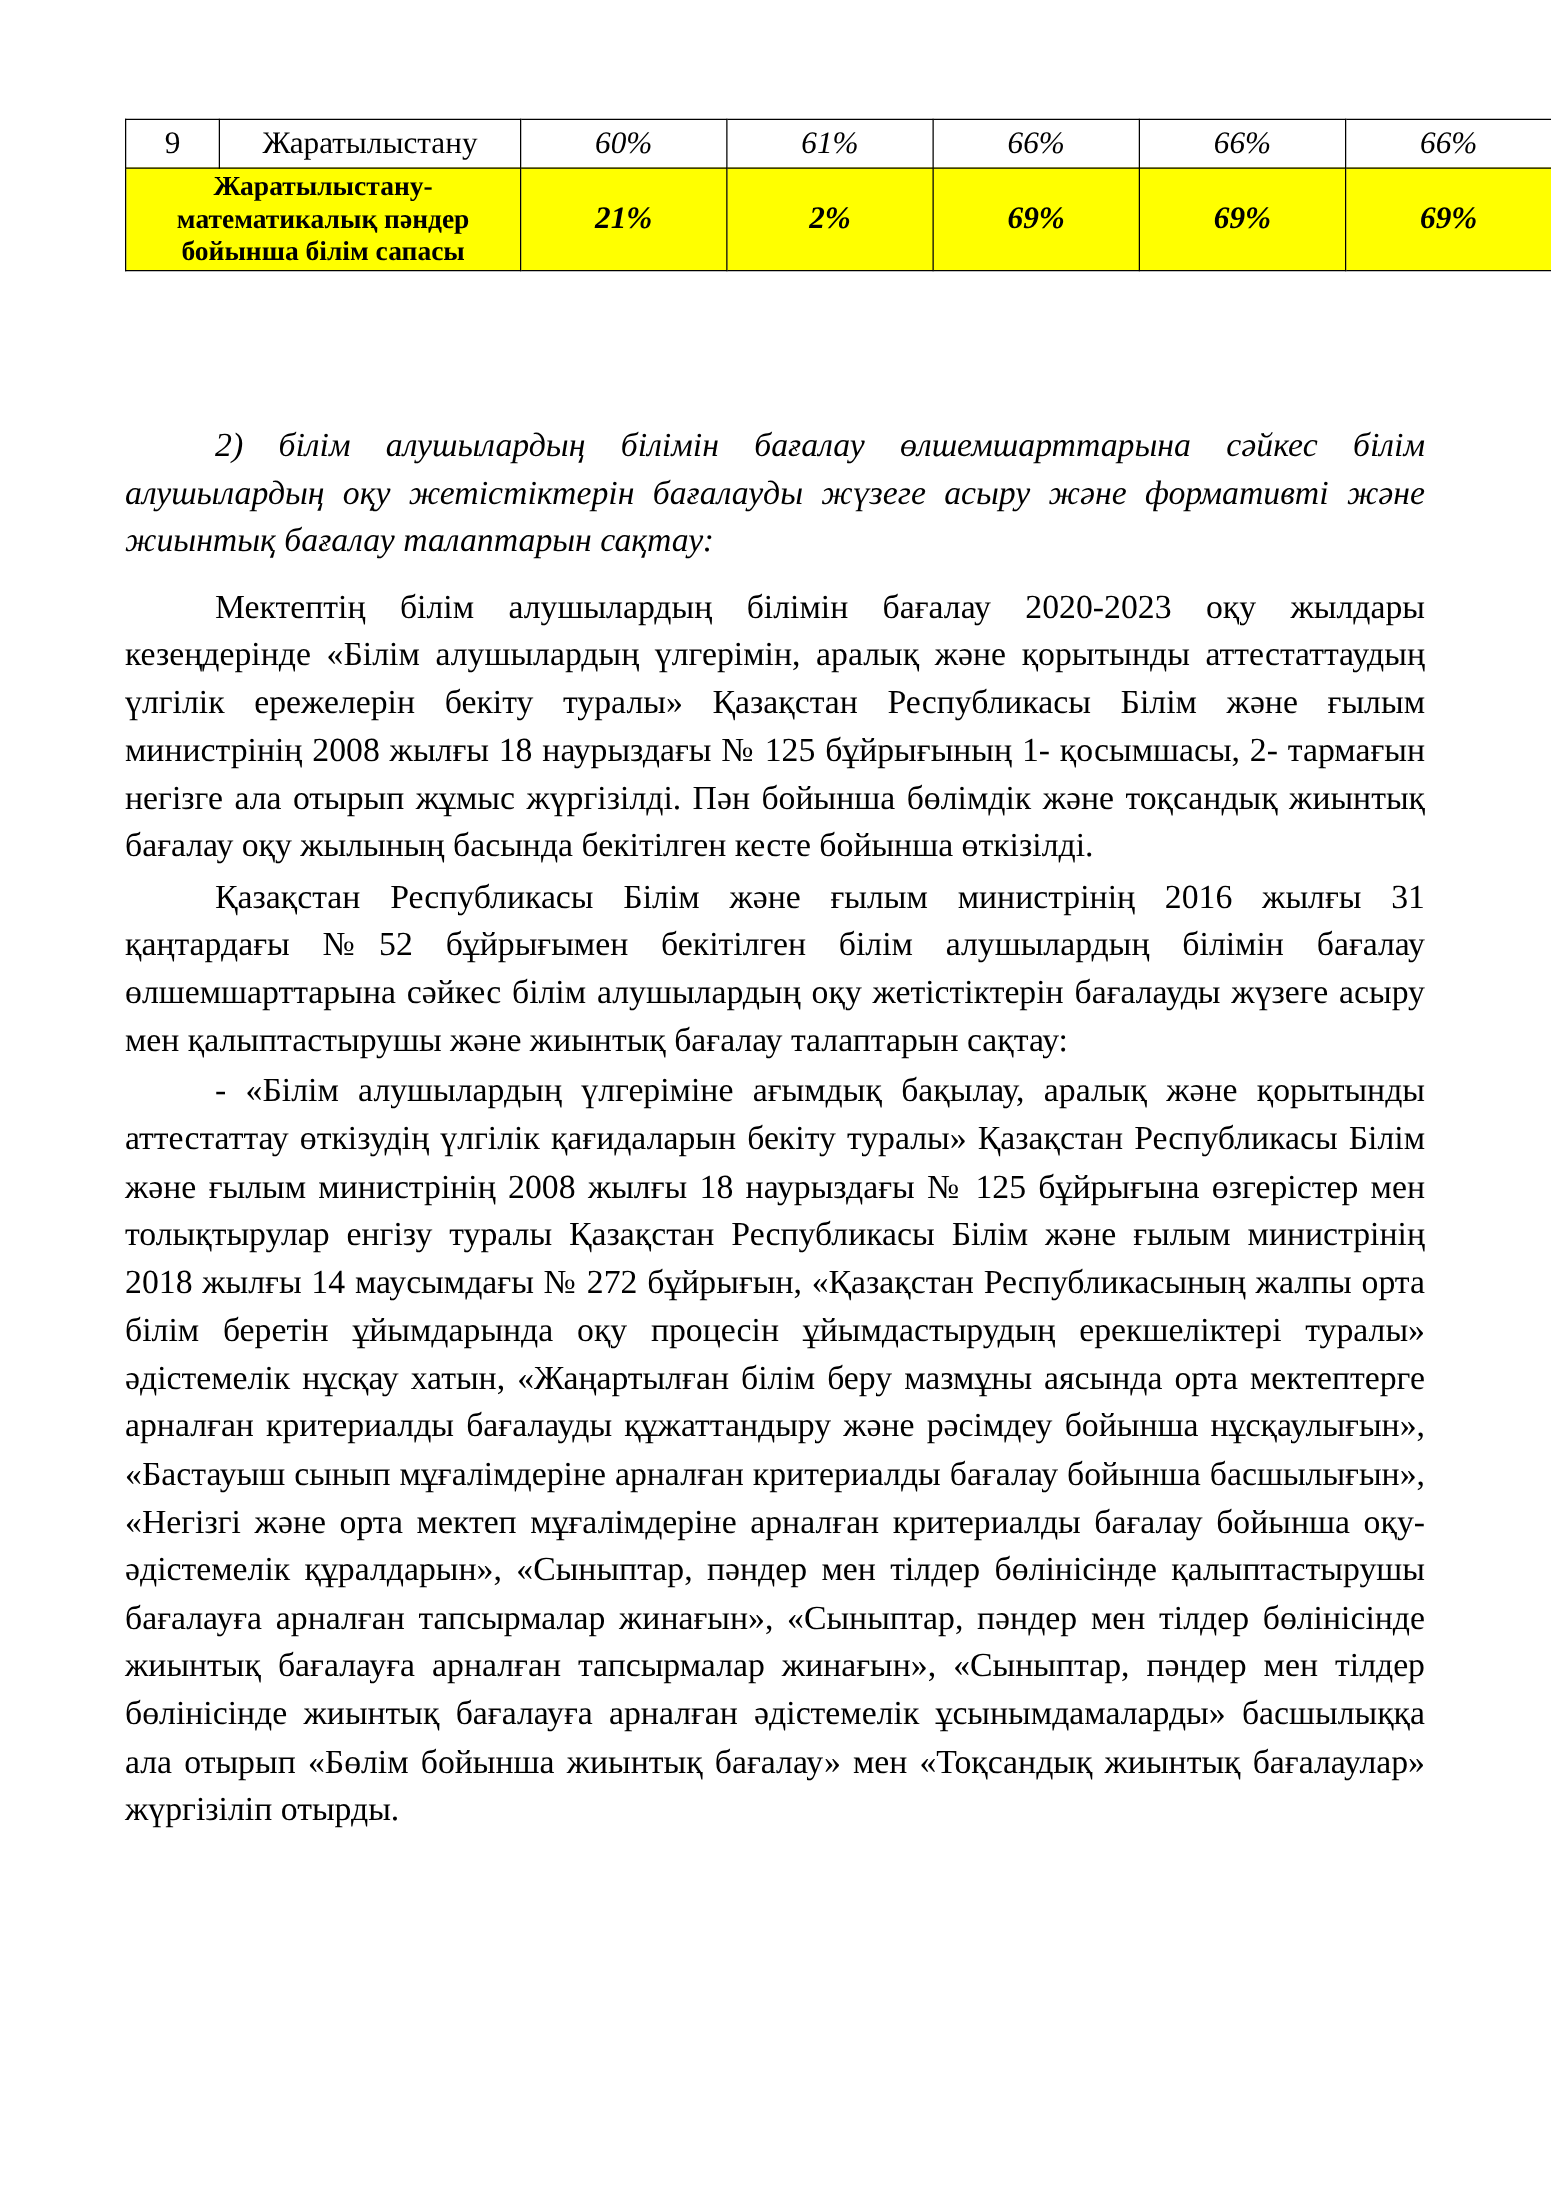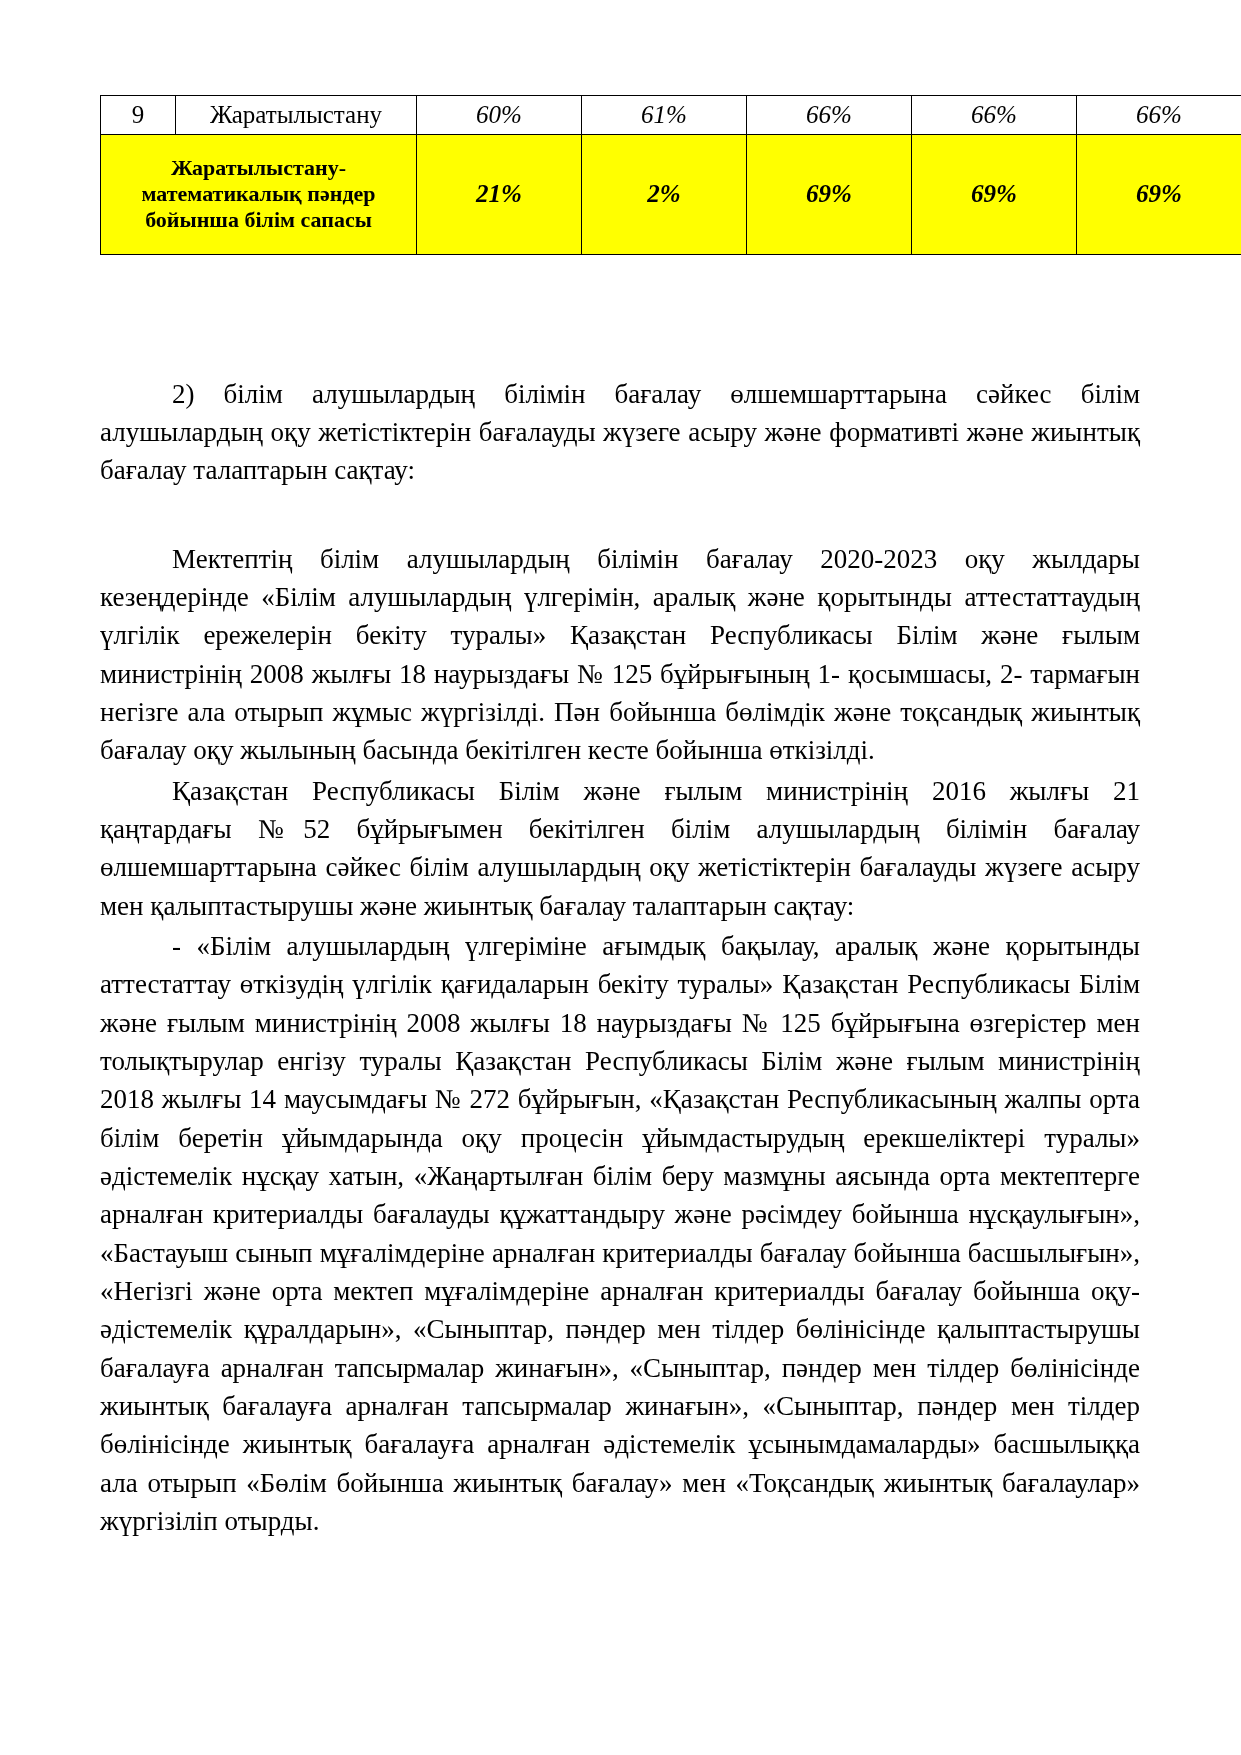--- a/index.html
+++ b/index.html
@@ -42,38 +42,39 @@
   td.col-val   { width: 152px; font-style: italic; }
 
   tr.highlight td {
     background: #ffff00;
     font-weight: bold;
   }
   tr.highlight td.col-name-merged {
     text-align: center;
     font-size: 22px;
     line-height: 1.2;
-    padding: 20px 4px;
+    padding: 1px 4px;
   }
 
   
   .spacer-lg { height: 120px; }
 
   p.para {
     font-size: 27px;
     line-height: 1.42;
     text-align: justify;
     text-justify: inter-word;
     margin: 0 0 2px 0;
     text-indent: 72px;
     hyphens: none;
   }
   p.italic {
+    font-style: italic;
     text-indent: 72px;
-    margin-bottom: 50px;
+    margin-bottom: 14px;
   }
   p.tight {
     margin-bottom: 0;
     font-family: Liberation Serif, serif;
   }
   .block-body {
     width: 1040px;
     margin-left: 0;
   }
 </style>
@@ -102,17 +103,17 @@
         <td class="col-val">69%</td>
       </tr>
     </tbody>
   </table>
 
   <div class="spacer-lg"></div>
 
   <div class="block-body">
     <p class="para italic">2) білім алушылардың білімін бағалау өлшемшарттарына сәйкес білім алушылардың оқу жетістіктерін бағалауды жүзеге асыру және формативті және жиынтық бағалау талаптарын сақтау:</p>
     <p class="para">Мектептің білім алушылардың білімін бағалау 2020-2023 оқу жылдары кезеңдерінде «Білім алушылардың үлгерімін, аралық және қорытынды аттестаттаудың үлгілік ережелерін бекіту туралы» Қазақстан Республикасы Білім және ғылым министрінің 2008 жылғы 18 наурыздағы № 125 бұйрығының 1- қосымшасы, 2- тармағын  негізге ала отырып жұмыс  жүргізілді. Пән бойынша бөлімдік және тоқсандық жиынтық бағалау оқу жылының басында бекітілген кесте бойынша өткізілді.</p>
-    <p class="para">Қазақстан Республикасы Білім және ғылым министрінің 2016 жылғы 21 қаңтардағы №52 бұйрығымен бекітілген білім алушылардың білімін бағалау өлшемшарттарына сәйкес білім алушылардың оқу жетістіктерін бағалауды жүзеге асыру мен қалыптастырушы және жиынтық бағалау талаптарын сақтау:</p>
+    <p class="para">Қазақстан Республикасы Білім және ғылым министрінің 2016 жылғы 31 қаңтардағы №52 бұйрығымен бекітілген білім алушылардың білімін бағалау өлшемшарттарына сәйкес білім алушылардың оқу жетістіктерін бағалауды жүзеге асыру мен қалыптастырушы және жиынтық бағалау талаптарын сақтау:</p>
     <p class="para tight">- «Білім алушылардың үлгеріміне ағымдық бақылау, аралық және қорытынды аттестаттау өткізудің үлгілік қағидаларын бекіту туралы» Қазақстан Республикасы Білім және ғылым министрінің 2008 жылғы 18 наурыздағы № 125 бұйрығына өзгерістер мен толықтырулар енгізу туралы Қазақстан Республикасы Білім және ғылым министрінің 2018 жылғы 14 маусымдағы № 272 бұйрығын, «Қазақстан Республикасының жалпы орта білім беретін ұйымдарында оқу процесін ұйымдастырудың ерекшеліктері туралы» әдістемелік нұсқау хатын, «Жаңартылған білім беру мазмұны аясында орта мектептерге арналған критериалды бағалауды құжаттандыру және рәсімдеу бойынша нұсқаулығын», «Бастауыш сынып мұғалімдеріне арналған критериалды бағалау бойынша басшылығын», «Негізгі және орта мектеп мұғалімдеріне арналған критериалды бағалау бойынша оқу-әдістемелік құралдарын», «Сыныптар, пәндер мен тілдер бөлінісінде қалыптастырушы бағалауға арналған тапсырмалар жинағын», «Сыныптар, пәндер мен тілдер бөлінісінде жиынтық бағалауға арналған тапсырмалар жинағын», «Сыныптар, пәндер мен тілдер бөлінісінде жиынтық бағалауға арналған әдістемелік ұсынымдамаларды» басшылыққа ала отырып «Бөлім бойынша жиынтық бағалау» мен «Тоқсандық жиынтық бағалаулар» жүргізіліп отырды.</p>
   </div>
 
 </div>
 
 </body></html>

